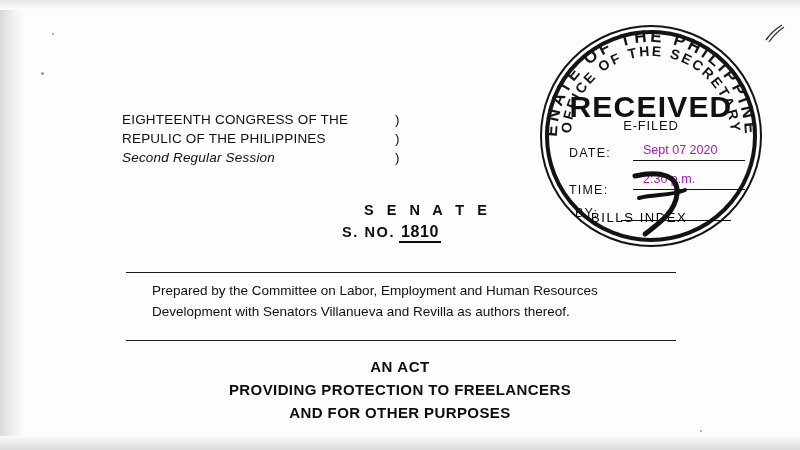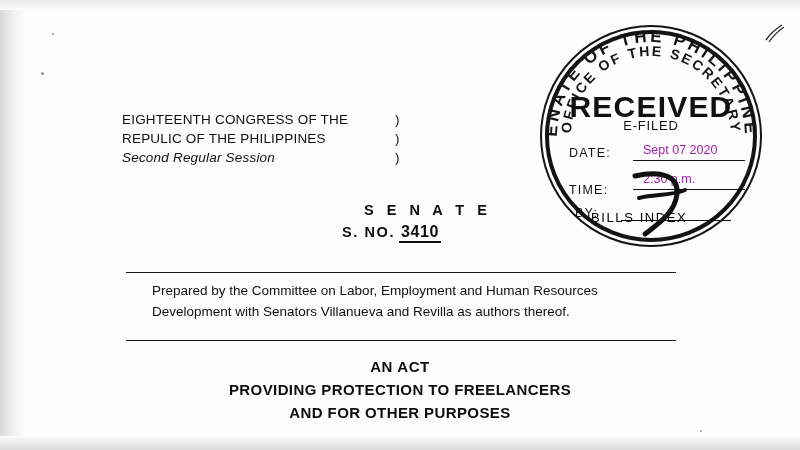--- a/index.html
+++ b/index.html
@@ -250,21 +250,21 @@
     <div class="line italic">Second Regular Session</div>
   </div>
   <div class="paren-col">
     <div>)</div>
     <div>)</div>
     <div>)</div>
   </div>
 
   <div class="senate-word">S E N A T E</div>
   <div class="sno-line">
-    <span>S. NO.</span><span class="sno-number">3410</span>
+    <span>S. NO.</span><span class="sno-number">1810</span>
   </div>
 
   <div class="rule rule-top"></div>
   <div class="prepared">
     <div>Prepared by the Committee on Labor, Employment and Human Resources</div>
     <div>Development with Senators Villanueva and Revilla as authors thereof.</div>
   </div>
   <div class="rule rule-bottom"></div>
 
   <div class="act-block">

